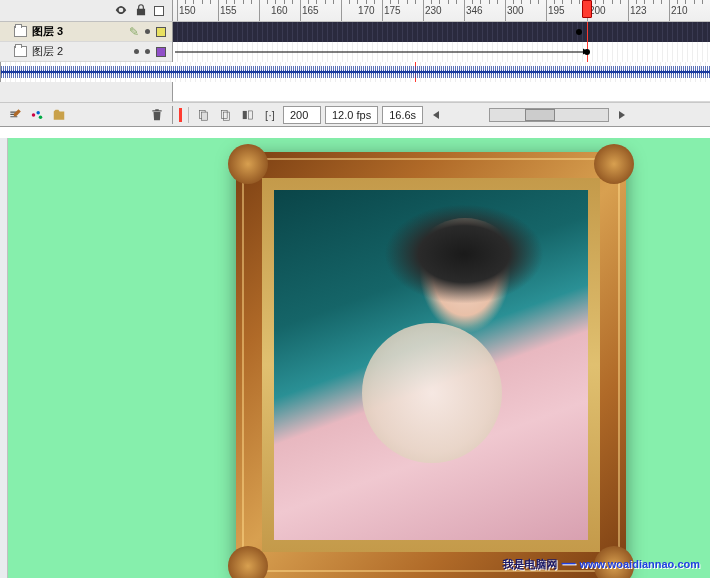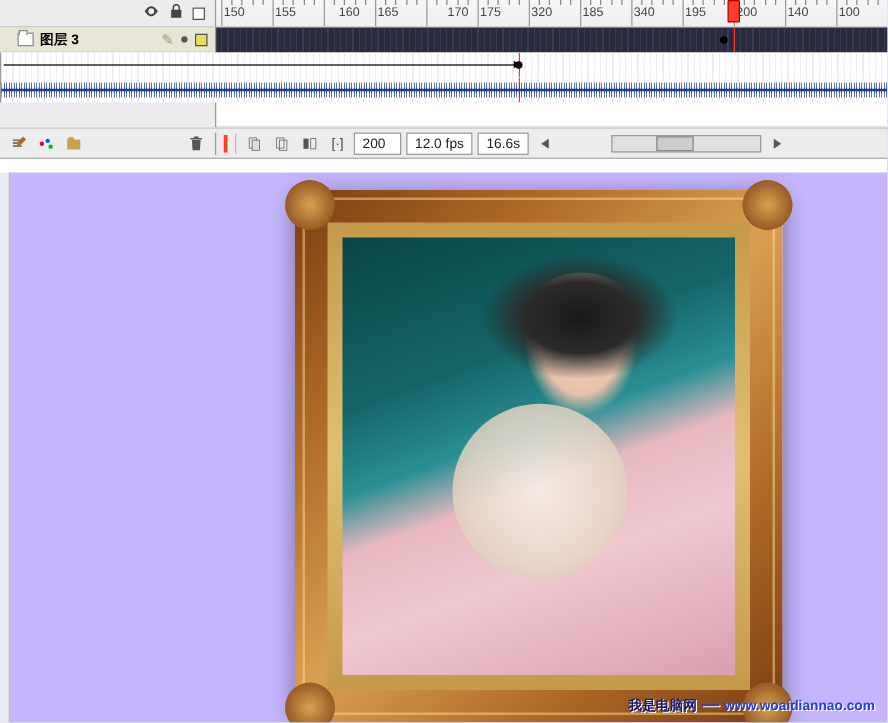--- a/index.html
+++ b/index.html
@@ -53,21 +53,21 @@
 .readout { background: #fff; border: 1px solid #999; padding: 1px 6px; height: 18px; display: flex; align-items: center; min-width: 38px; color: #222; }
 .hscroll { margin-left: 40px; width: 120px; height: 14px; background: #e0e0e0; border: 1px solid #999; position: relative; }
 .hscroll-thumb { position: absolute; left: 30%; width: 30px; top: 0; bottom: 0; background: #ccc; border: 1px solid #888; }
 .tri-left, .tri-right { width: 0; height: 0; border-top: 4px solid transparent; border-bottom: 4px solid transparent; }
 .tri-left { border-right: 6px solid #555; }
 .tri-right { border-left: 6px solid #555; }
 .red-bar { width: 3px; height: 14px; background: #ff3b30; }
 
 .stage-wrap { position: absolute; left: 0; right: 0; top: 138px; bottom: 0; background: #fff; display: flex; }
 .vtab { width: 8px; background: #e9ecef; border-right: 1px solid #c0c0c0; }
-.stage { flex: 1; position: relative; background: #c4b5fd; overflow: hidden; }
+.stage { flex: 1; position: relative; background: #86efac; overflow: hidden; }
 
 .frame-outer { position: absolute; left: 228px; top: 14px; width: 390px; height: 426px; background: linear-gradient(135deg,#7a3e12,#b06a28 25%,#d8a050 50%,#b06a28 75%,#7a3e12); padding: 26px; box-shadow: 0 4px 18px rgba(0,0,0,0.4); }
 .frame-outer::before { content: ""; position: absolute; inset: 6px; border: 2px solid rgba(255,220,140,0.5); pointer-events: none; }
 .ornament { position: absolute; width: 40px; height: 40px; background: radial-gradient(circle,#d8a050,#7a3e12); border-radius: 50%; }
 .ornament.tl { left: -8px; top: -8px; } .ornament.tr { right: -8px; top: -8px; }
 .ornament.bl { left: -8px; bottom: -8px; } .ornament.br { right: -8px; bottom: -8px; }
 .frame-inner { width: 100%; height: 100%; background: linear-gradient(#c49a4a,#e0c070,#c49a4a); padding: 12px; }
 .photo { width: 100%; height: 100%; background: linear-gradient(160deg,#0a4548 0%,#156568 30%,#2a9095 45%,#e8b8c0 55%,#f0c8d0 70%,#d8a0b0 100%); position: relative; overflow: hidden; }
 .photo::before { content: ""; position: absolute; left: 40%; top: 8%; width: 130px; height: 150px; background: radial-gradient(ellipse 50% 60% at 50% 35%, #f5d8c8 0%, #e8c0a8 50%, transparent 70%); border-radius: 50%; }
 .photo::after { content: ""; position: absolute; left: 35%; top: 4%; width: 160px; height: 100px; background: radial-gradient(ellipse,#1a1a1a 0%,#2a2a2a 40%,transparent 70%); border-radius: 50% 50% 40% 40%; }
@@ -125,57 +125,57 @@
           <div class="tick" style="left: 184.4px;"></div>
           <div class="tick" style="left: 192.6px;"></div>
           <div class="tick" style="left: 200.8px;"></div>
           <div class="tick major" style="left: 209px;"></div>
           <div class="tick-label" style="left: 211px;">175</div>
           <div class="tick" style="left: 217.2px;"></div>
           <div class="tick" style="left: 225.4px;"></div>
           <div class="tick" style="left: 233.6px;"></div>
           <div class="tick" style="left: 241.8px;"></div>
           <div class="tick major" style="left: 250px;"></div>
-          <div class="tick-label" style="left: 252px;">320</div>
+          <div class="tick-label" style="left: 252px;">230</div>
           <div class="tick" style="left: 258.2px;"></div>
           <div class="tick" style="left: 266.4px;"></div>
           <div class="tick" style="left: 274.6px;"></div>
           <div class="tick" style="left: 282.8px;"></div>
           <div class="tick major" style="left: 291px;"></div>
-          <div class="tick-label" style="left: 293px;">185</div>
+          <div class="tick-label" style="left: 293px;">346</div>
           <div class="tick" style="left: 299.2px;"></div>
           <div class="tick" style="left: 307.4px;"></div>
           <div class="tick" style="left: 315.6px;"></div>
           <div class="tick" style="left: 323.8px;"></div>
           <div class="tick major" style="left: 332px;"></div>
-          <div class="tick-label" style="left: 334px;">340</div>
+          <div class="tick-label" style="left: 334px;">300</div>
           <div class="tick" style="left: 340.2px;"></div>
           <div class="tick" style="left: 348.4px;"></div>
           <div class="tick" style="left: 356.6px;"></div>
           <div class="tick" style="left: 364.8px;"></div>
           <div class="tick major" style="left: 373px;"></div>
           <div class="tick-label" style="left: 375px;">195</div>
           <div class="tick" style="left: 381.2px;"></div>
           <div class="tick" style="left: 389.4px;"></div>
           <div class="tick" style="left: 397.6px;"></div>
           <div class="tick" style="left: 405.8px;"></div>
           <div class="tick major" style="left: 414px;"></div>
           <div class="tick-label" style="left: 416px;">200</div>
           <div class="tick" style="left: 422.2px;"></div>
           <div class="tick" style="left: 430.4px;"></div>
           <div class="tick" style="left: 438.6px;"></div>
           <div class="tick" style="left: 446.8px;"></div>
           <div class="tick major" style="left: 455px;"></div>
-          <div class="tick-label" style="left: 457px;">140</div>
+          <div class="tick-label" style="left: 457px;">123</div>
           <div class="tick" style="left: 463.2px;"></div>
           <div class="tick" style="left: 471.4px;"></div>
           <div class="tick" style="left: 479.6px;"></div>
           <div class="tick" style="left: 487.8px;"></div>
           <div class="tick major" style="left: 496px;"></div>
-          <div class="tick-label" style="left: 498px;">100</div>
+          <div class="tick-label" style="left: 498px;">210</div>
           <div class="tick" style="left: 504.2px;"></div>
           <div class="tick" style="left: 512.4px;"></div>
           <div class="tick" style="left: 520.6px;"></div>
           <div class="tick" style="left: 528.8px;"></div>
           <div class="playhead-marker" style="left: 414px;"></div>
         </div>
     </div>
   </div>
 
   <div id="layers-container">
@@ -189,20 +189,29 @@
             <span class="sq" style="background:#e8e060"></span>
           </span>
         </div>
         <div class="track-cell sel">
           <div class="frame-grid"></div>
           <div class="playhead-line" style="left:413.99999999999994px"></div>
           <div class="keyframe-dot" style="left: 405.8px;"></div>
         </div>
       </div>
       <div class="layer-row">
+        <div class="layer-cell">
+          <span class="layer-icon"></span>
+          <span class="layer-name">图层 2</span>
+          <span class="dots">
+            <span class="dot"></span>
+            <span class="dot"></span>
+            <span class="sq" style="background:#9050c8"></span>
+          </span>
+        </div>
         <div class="track-cell">
           <div class="frame-grid"></div>
           <div class="playhead-line" style="left:413.99999999999994px"></div>
           <div class="motion-arrow" style="width: 412px;"></div>
           <div class="keyframe-dot" style="left: 414px;"></div>
         </div>
       </div>
       <div class="layer-row">
         <div class="track-cell">
           <div class="frame-grid"></div>

